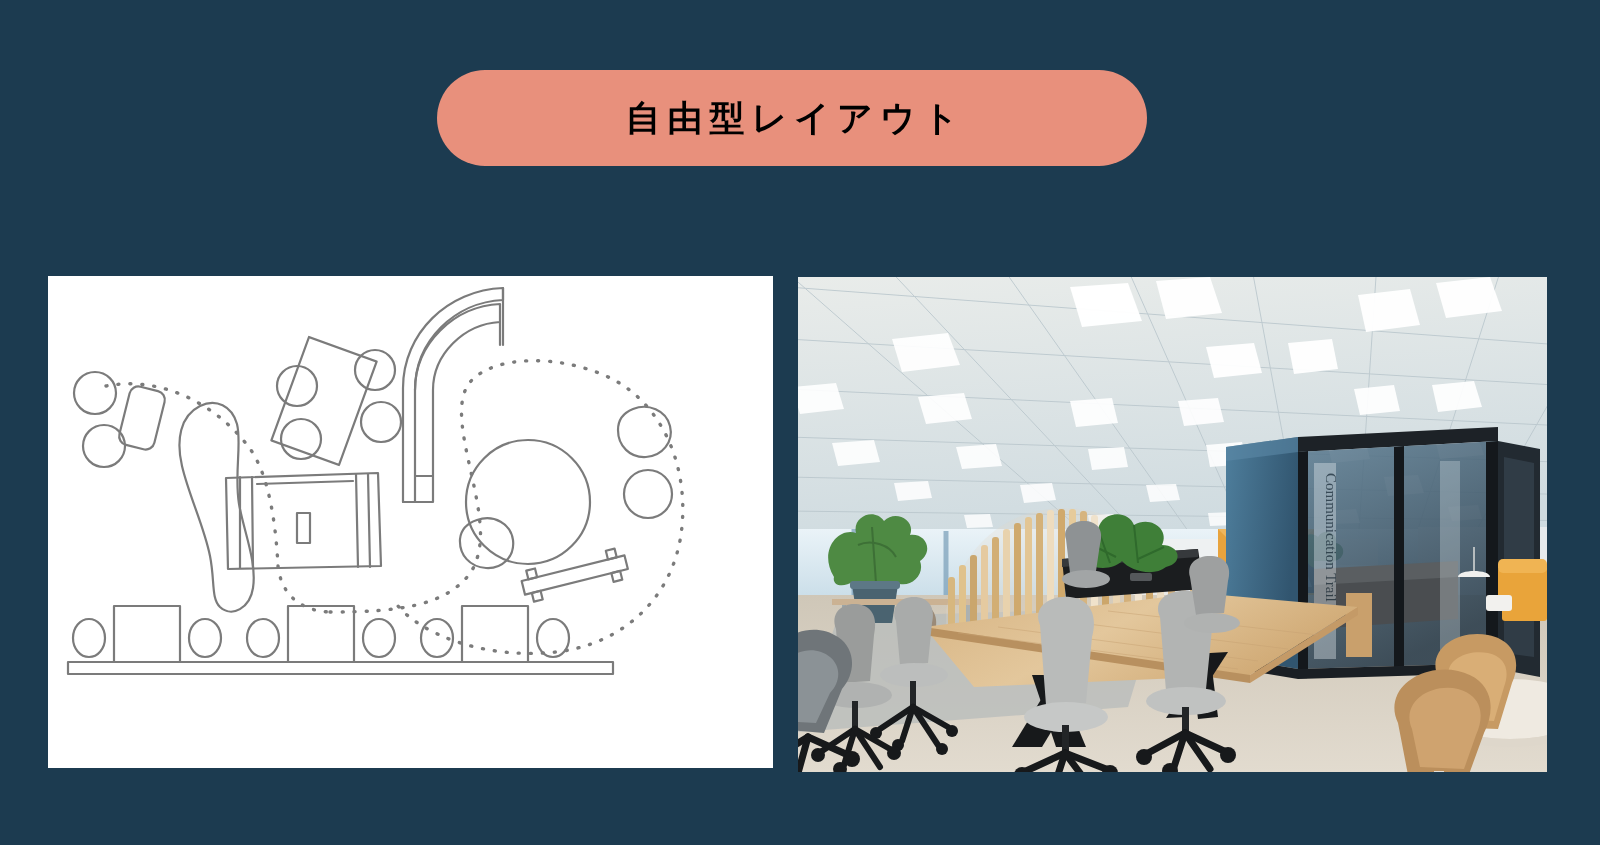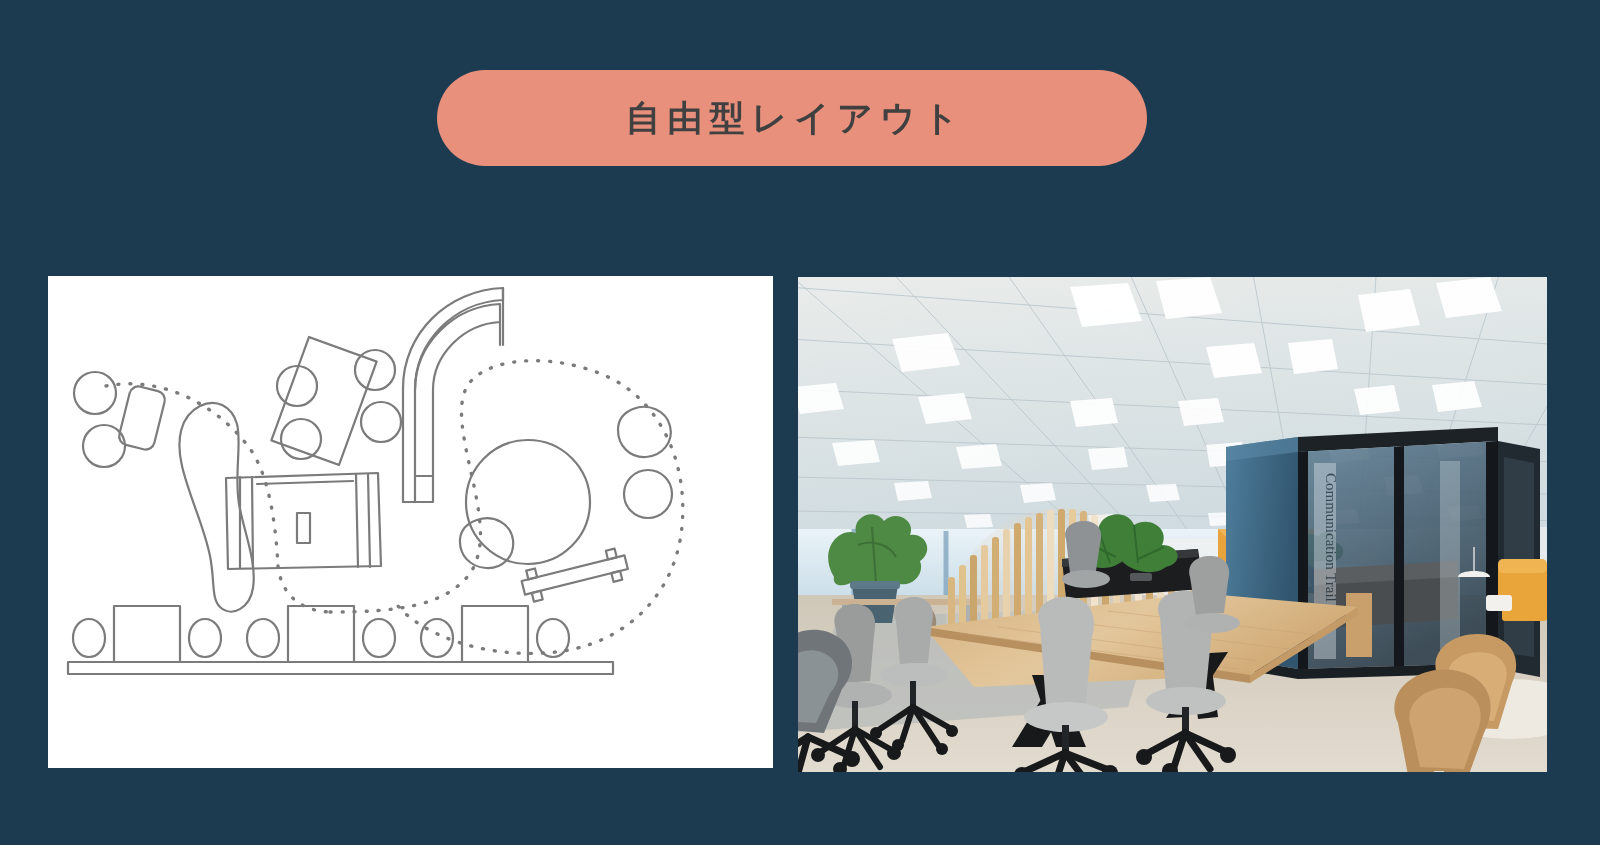--- a/index.html
+++ b/index.html
@@ -32,21 +32,21 @@
     display: flex;
     align-items: center;
     justify-content: center;
     box-sizing: border-box;
   }
   .title-text {
     font-family: "DejaVu Sans", "Liberation Sans", sans-serif;
     font-size: 35px;
     font-weight: 700;
     letter-spacing: 7px;
-    color: #404040;
+    color: #000000;
     text-indent: 7px;
     line-height: 1;
     white-space: nowrap;
   }
 
   
   .panel-diagram {
     position: absolute;
     left: 48px;
     top: 276px;

